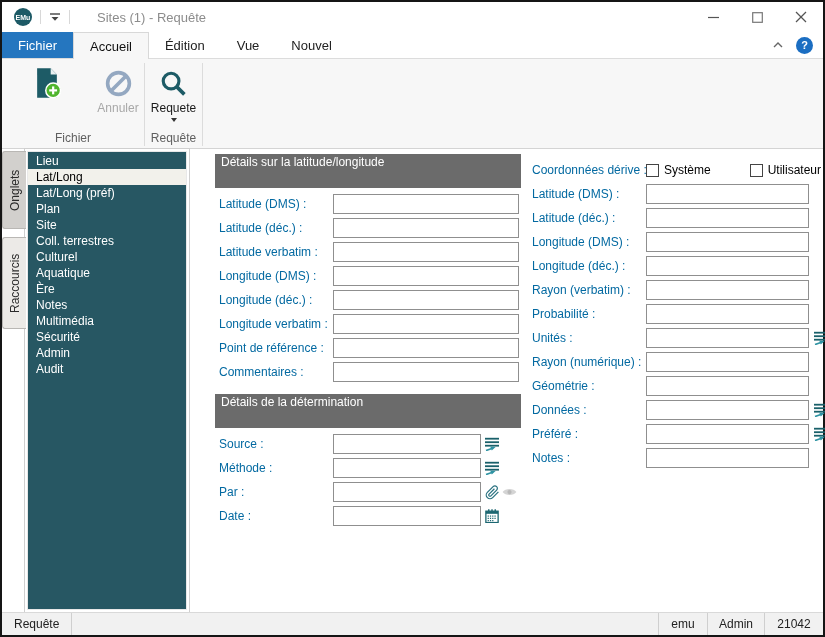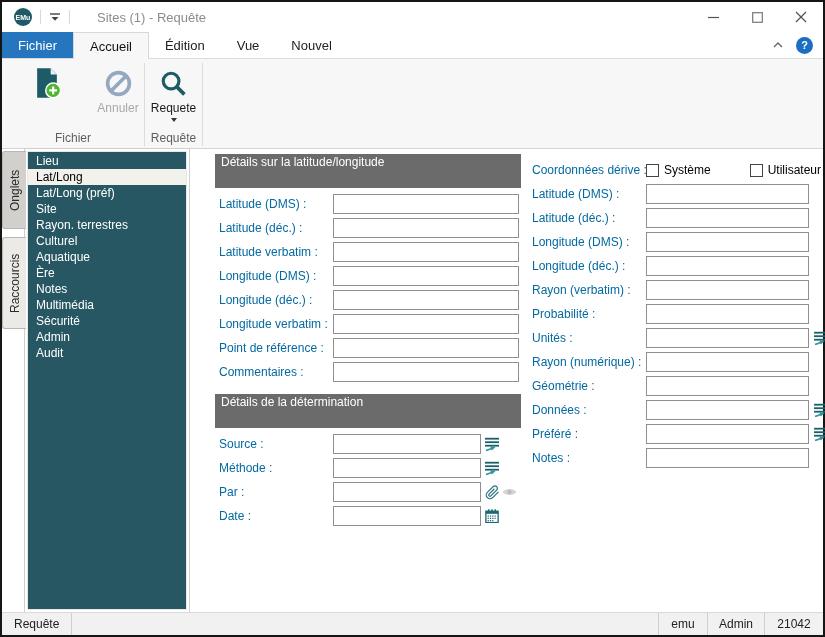--- a/index.html
+++ b/index.html
@@ -174,22 +174,23 @@
 
     <div class="vtab-strip">
       <div class="vtab active">Onglets</div>
       <div class="vtab inactive">Raccourcis</div>
     </div>
 
     <div class="sidebar-list">
       <div class="side-item">Lieu</div>
       <div class="side-item selected">Lat/Long</div>
       <div class="side-item">Lat/Long (préf)</div>
+      <div class="side-item">Plan</div>
       <div class="side-item">Site</div>
-      <div class="side-item">Rayon. terrestres</div>
+      <div class="side-item">Coll. terrestres</div>
       <div class="side-item">Culturel</div>
       <div class="side-item">Aquatique</div>
       <div class="side-item">Ère</div>
       <div class="side-item">Notes</div>
       <div class="side-item">Multimédia</div>
       <div class="side-item">Sécurité</div>
       <div class="side-item">Admin</div>
       <div class="side-item">Audit</div>
     </div>
 

